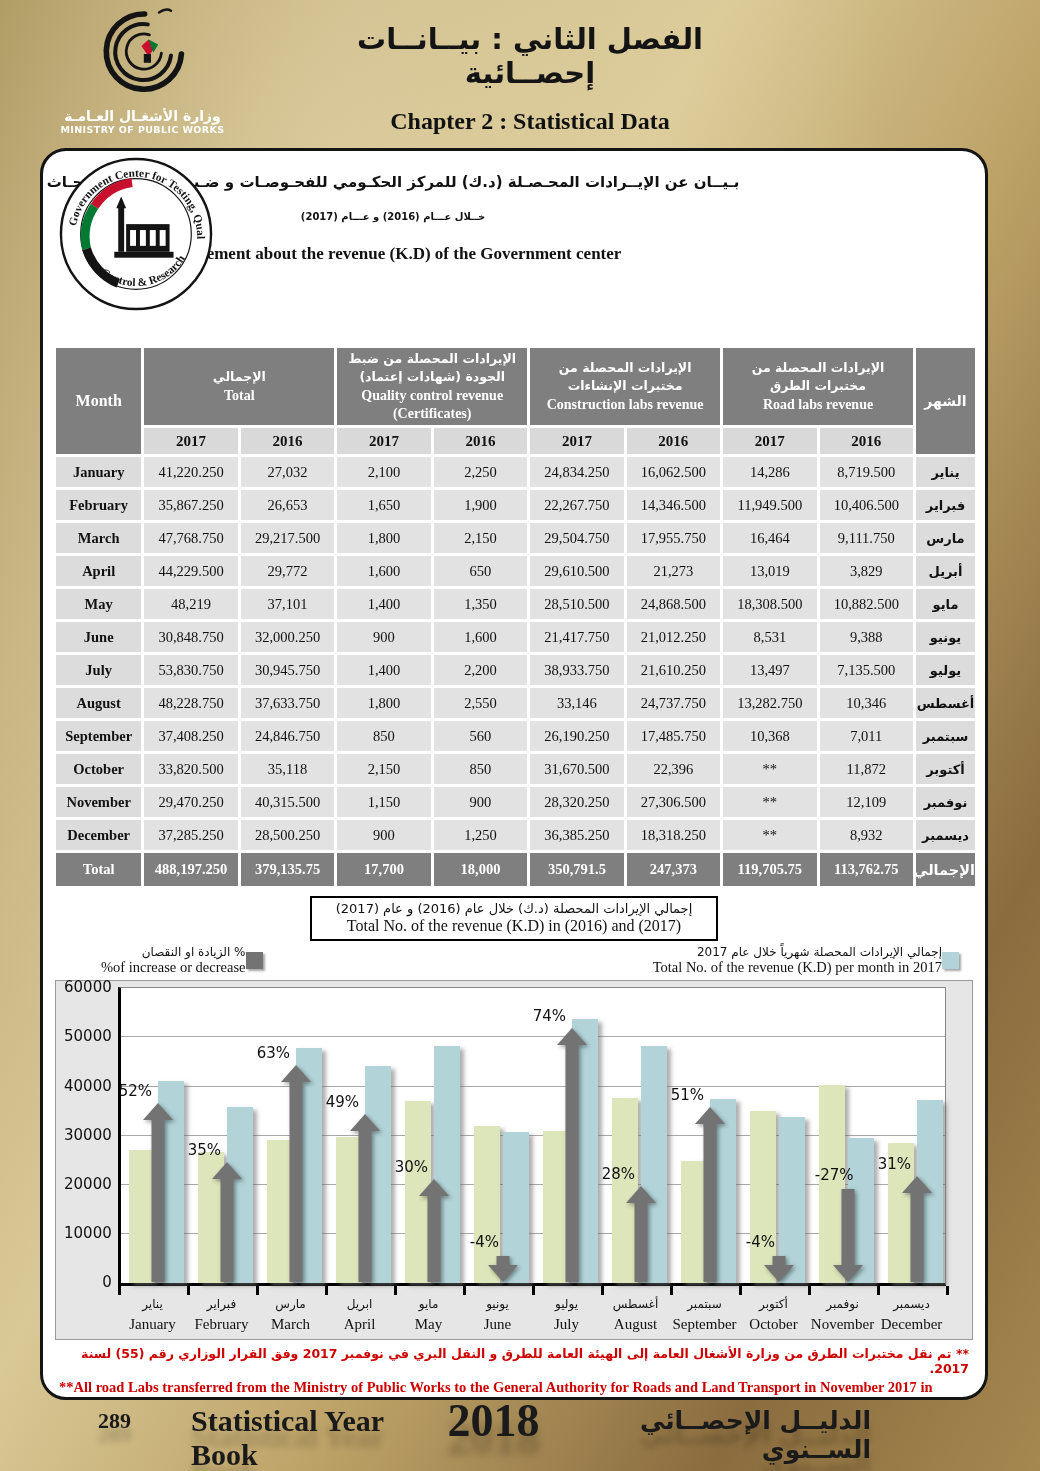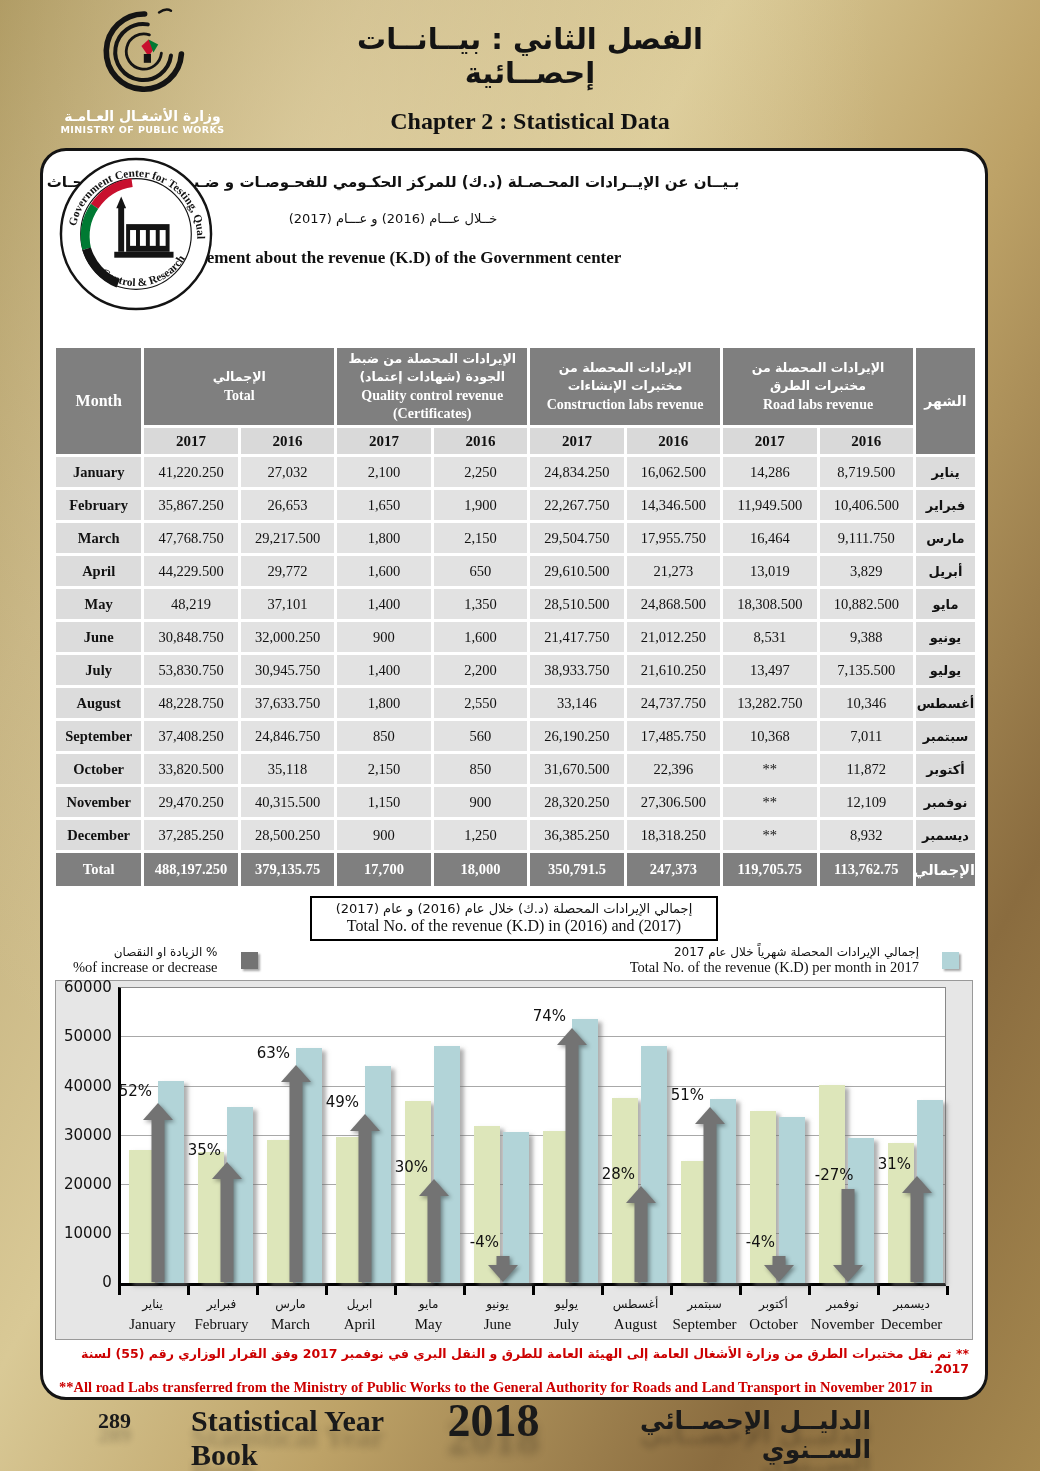--- a/index.html
+++ b/index.html
@@ -21,21 +21,21 @@
   .chapter-ar{font-family:"DejaVu Sans",sans-serif;font-size:29px;font-weight:900;color:#141414;letter-spacing:1px;}
   .chapter-en{font-size:24px;font-weight:bold;color:#111;margin-top:18px;}
   
   .card{position:absolute;left:40px;top:148px;width:948px;height:1252px;background:#fff;
         border:3px solid #141414;border-radius:26px;box-sizing:border-box;overflow:hidden;}
   
   .statement{position:relative;height:178px;padding-top:14px;}
   .center-logo{position:absolute;left:14px;top:2px;width:158px;height:162px;}
   .statement-text{width:700px;text-align:center;}
   .st-ar{font-family:"DejaVu Sans",sans-serif;font-size:15px;font-weight:bold;color:#111;margin-top:8px;}
-  .st-ar2{font-family:"DejaVu Sans",sans-serif;font-size:13px;font-weight:normal;color:#111;margin-top:20px;}
+  .st-ar2{font-family:"DejaVu Sans",sans-serif;font-size:10px;font-weight:bold;color:#111;margin-top:20px;}
   .st-en{font-size:17px;font-weight:bold;color:#111;margin-top:22px;}
   
   table.rev{border-collapse:separate;border-spacing:3px;margin:2px 10px 0 10px;width:925px;table-layout:fixed;}
   table.rev col.c-month{width:84px;} table.rev col.c-num{width:92px;} table.rev col.c-ar{width:58px;}
   table.rev th,table.rev td{padding:0;vertical-align:middle;text-align:center;}
   .hdr{background:#7f7f7f;color:#fff;font-weight:bold;}
   .hdr .g-ar{font-family:"DejaVu Sans",sans-serif;font-size:12.5px;line-height:1.45;padding:2px 2px 0 2px;}
   .hdr .g-en{font-size:14px;line-height:1.25;padding:1px 2px 3px 2px;}
   th.hdr-month{font-size:16px;} th.hdr-shahr{font-family:"DejaVu Sans",sans-serif;font-size:14px;}
   .yr{background:#d9d9d9;color:#111;font-weight:bold;font-size:15px;height:26px;}
@@ -44,21 +44,21 @@
   td.m-ar{background:#dcdcdc;font-family:"DejaVu Sans",sans-serif;font-weight:bold;font-size:13px;}
   tr.total td{background:#7f7f7f;color:#fff;font-weight:bold;font-size:14.5px;height:33px;}
   tr.total td.m-ar{background:#7f7f7f;color:#fff;}
   
   .chart-title-box{width:392px;margin:7px auto 4px auto;border:2px solid #000;background:#fff;
                    text-align:center;padding:3px 6px 4px 6px;}
   .ctb-ar{font-family:"DejaVu Sans",sans-serif;font-size:13px;color:#111;}
   .ctb-en{font-size:16px;color:#111;margin-top:1px;}
   
   .legend{display:flex;justify-content:space-between;margin:2px 26px 4px 30px;}
-  .legend-item{display:flex;align-items:center;gap:23px;}
+  .legend-item{display:flex;align-items:center;gap:0;margin-left:28px;}
   .legend-texts{text-align:right;}
   .lg-ar{font-family:"DejaVu Sans",sans-serif;font-size:12px;color:#111;}
   .lg-en{font-size:14.5px;color:#111;}
   .swatch{width:17px;height:17px;display:inline-block;box-shadow:2px 2px 2px rgba(0,0,0,.35);}
   
   .chart-box{margin:0 12px;background:#e6e6e6;border:1px solid #999;padding:6px 26px 6px 6px;}
   .plot-wrap{position:relative;display:flex;}
   .y-labels{position:relative;width:56px;height:295px;font-family:"DejaVu Sans",sans-serif;font-size:15px;color:#111;}
   .y-labels div{position:absolute;right:6px;}
   .plot{position:relative;width:828px;height:295px;background:#fff;

